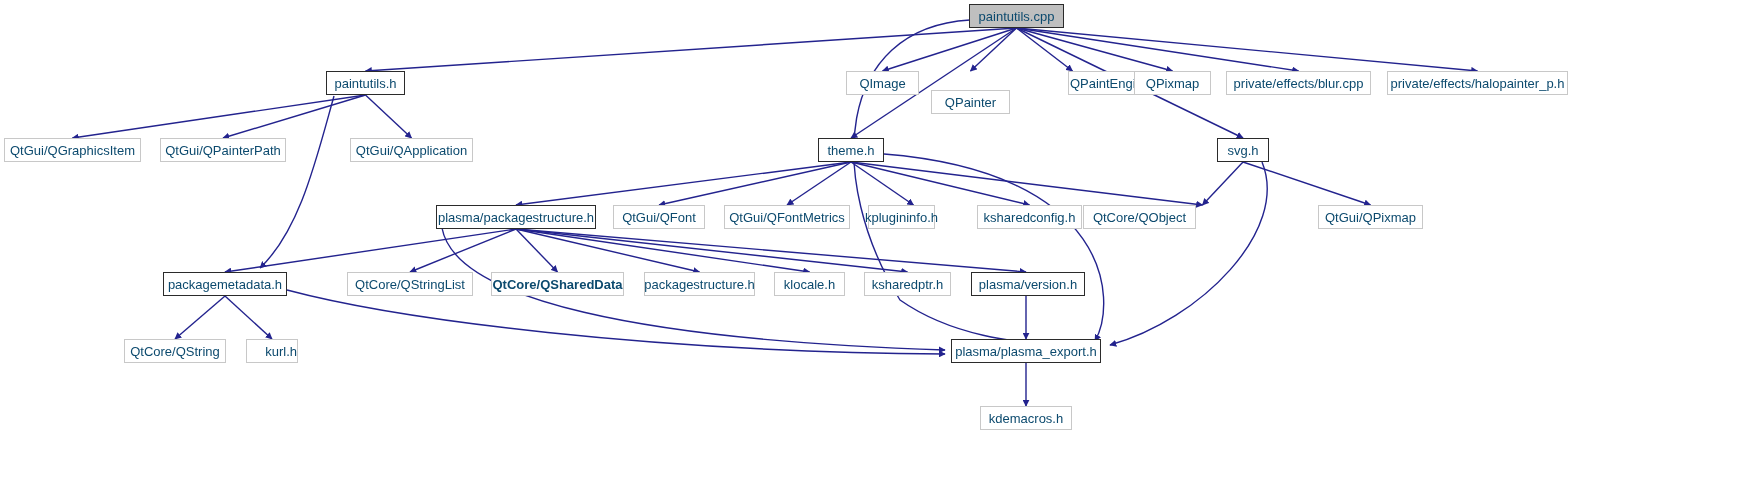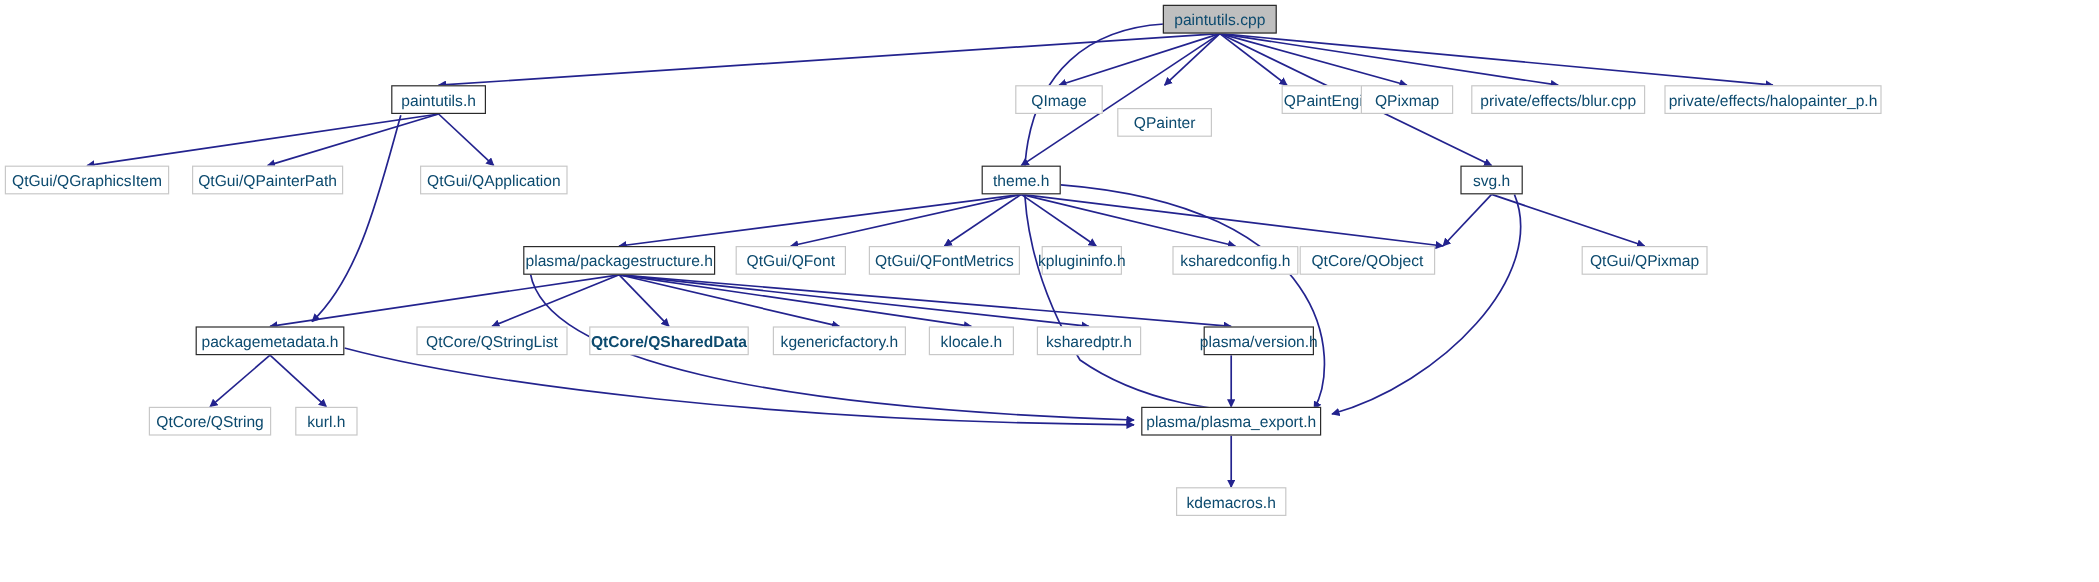--- a/index.html
+++ b/index.html
@@ -123,35 +123,35 @@
     <div class="node bold" style="left: 163px; top: 272px; width: 124px;">
       <span>packagemetadata.h</span>
     </div>
     <div class="node" style="left: 347px; top: 272px; width: 126px;">
       <span>QtCore/QStringList</span>
     </div>
     <div class="node" style="left: 491px; top: 272px; width: 133px; font-weight: bold;">
       <span>QtCore/QSharedData</span>
     </div>
     <div class="node" style="left: 644px; top: 272px; width: 111px;">
-      <span>kgenericfactory.h</span>
+      <span>packagestructure.h</span>
     </div>
     <div class="node" style="left: 774px; top: 272px; width: 71px;">
       <span>klocale.h</span>
     </div>
     <div class="node" style="left: 864px; top: 272px; width: 87px;">
       <span>ksharedptr.h</span>
     </div>
-    <div class="node bold" style="left: 971px; top: 272px; width: 92px; margin-left: 32px;">
+    <div class="node bold" style="left: 971px; top: 272px; width: 114px;">
       <span>plasma/version.h</span>
     </div>
     <div class="node" style="left: 124px; top: 339px; width: 102px;">
       <span>QtCore/QString</span>
     </div>
-    <div class="node" style="left: 246px; top: 339px; width: 52px;">
+    <div class="node" style="left: 246px; top: 339px; width: 52px; justify-content: flex-end;">
       <span>kurl.h</span>
     </div>
     <div class="node bold" style="left: 951px; top: 339px; width: 150px;">
       <span>plasma/plasma_export.h</span>
     </div>
     <div class="node" style="left: 980px; top: 406px; width: 92px;">
       <span>kdemacros.h</span>
     </div>
   </div>
 

